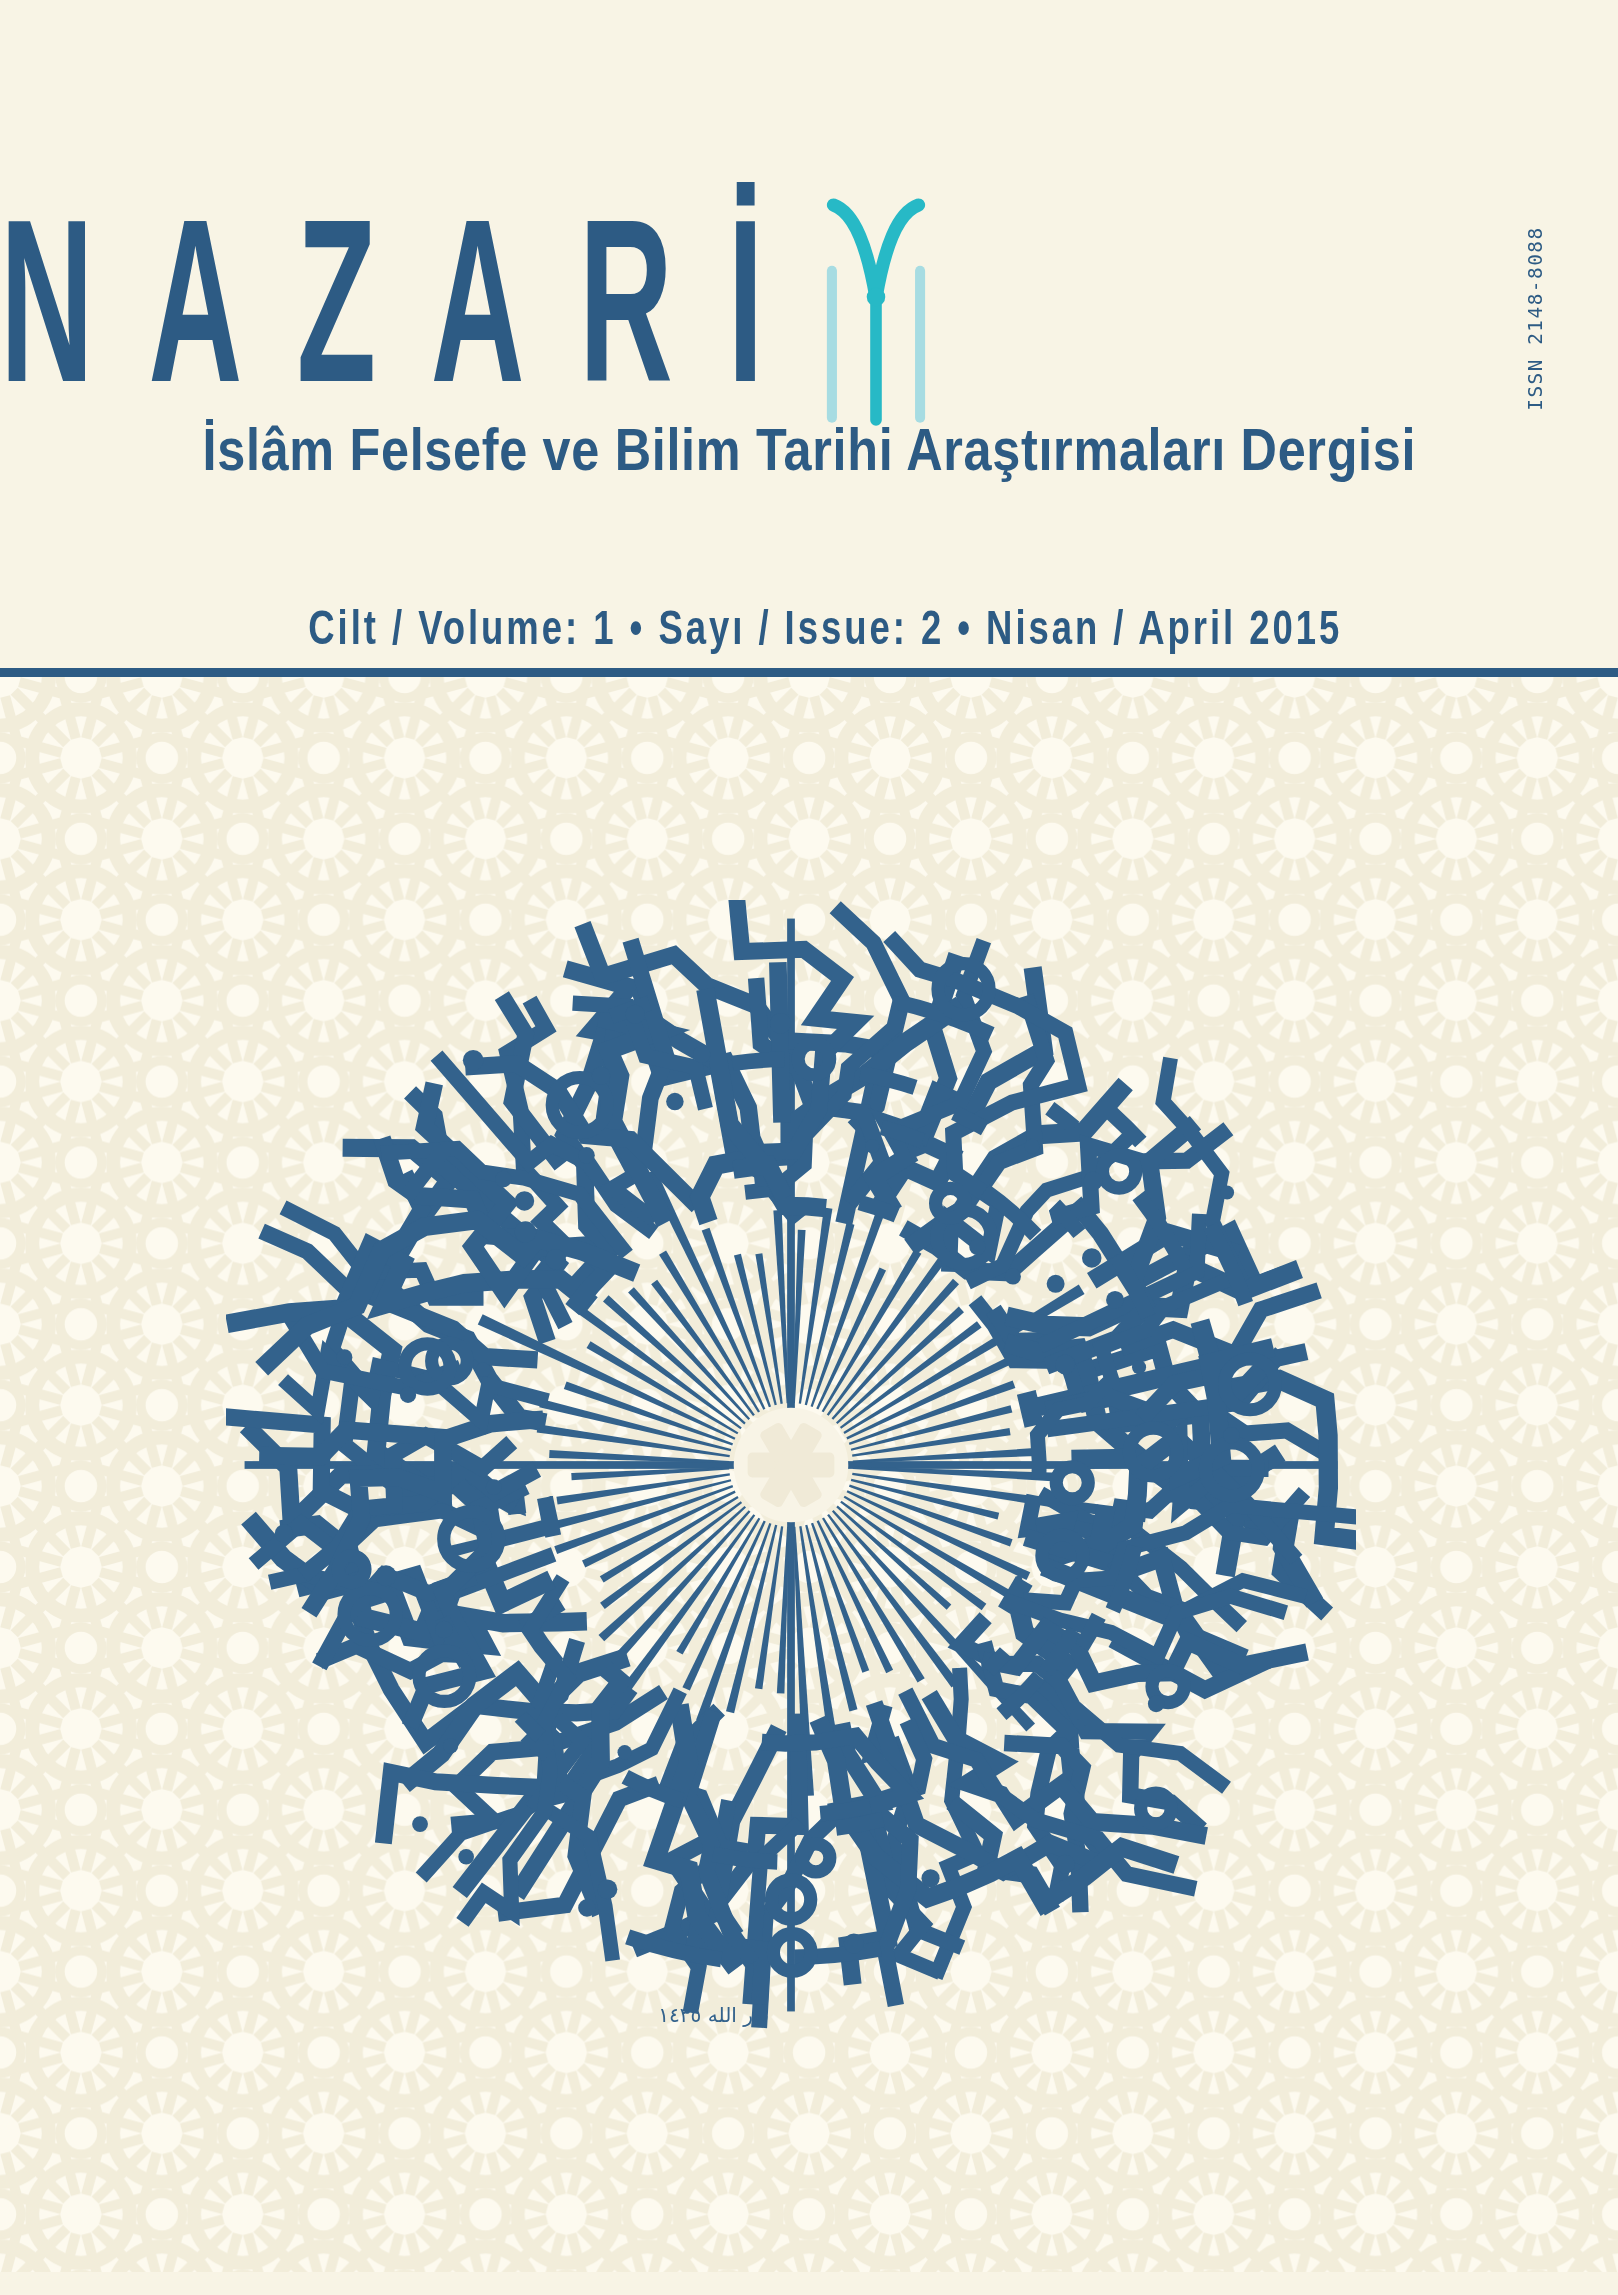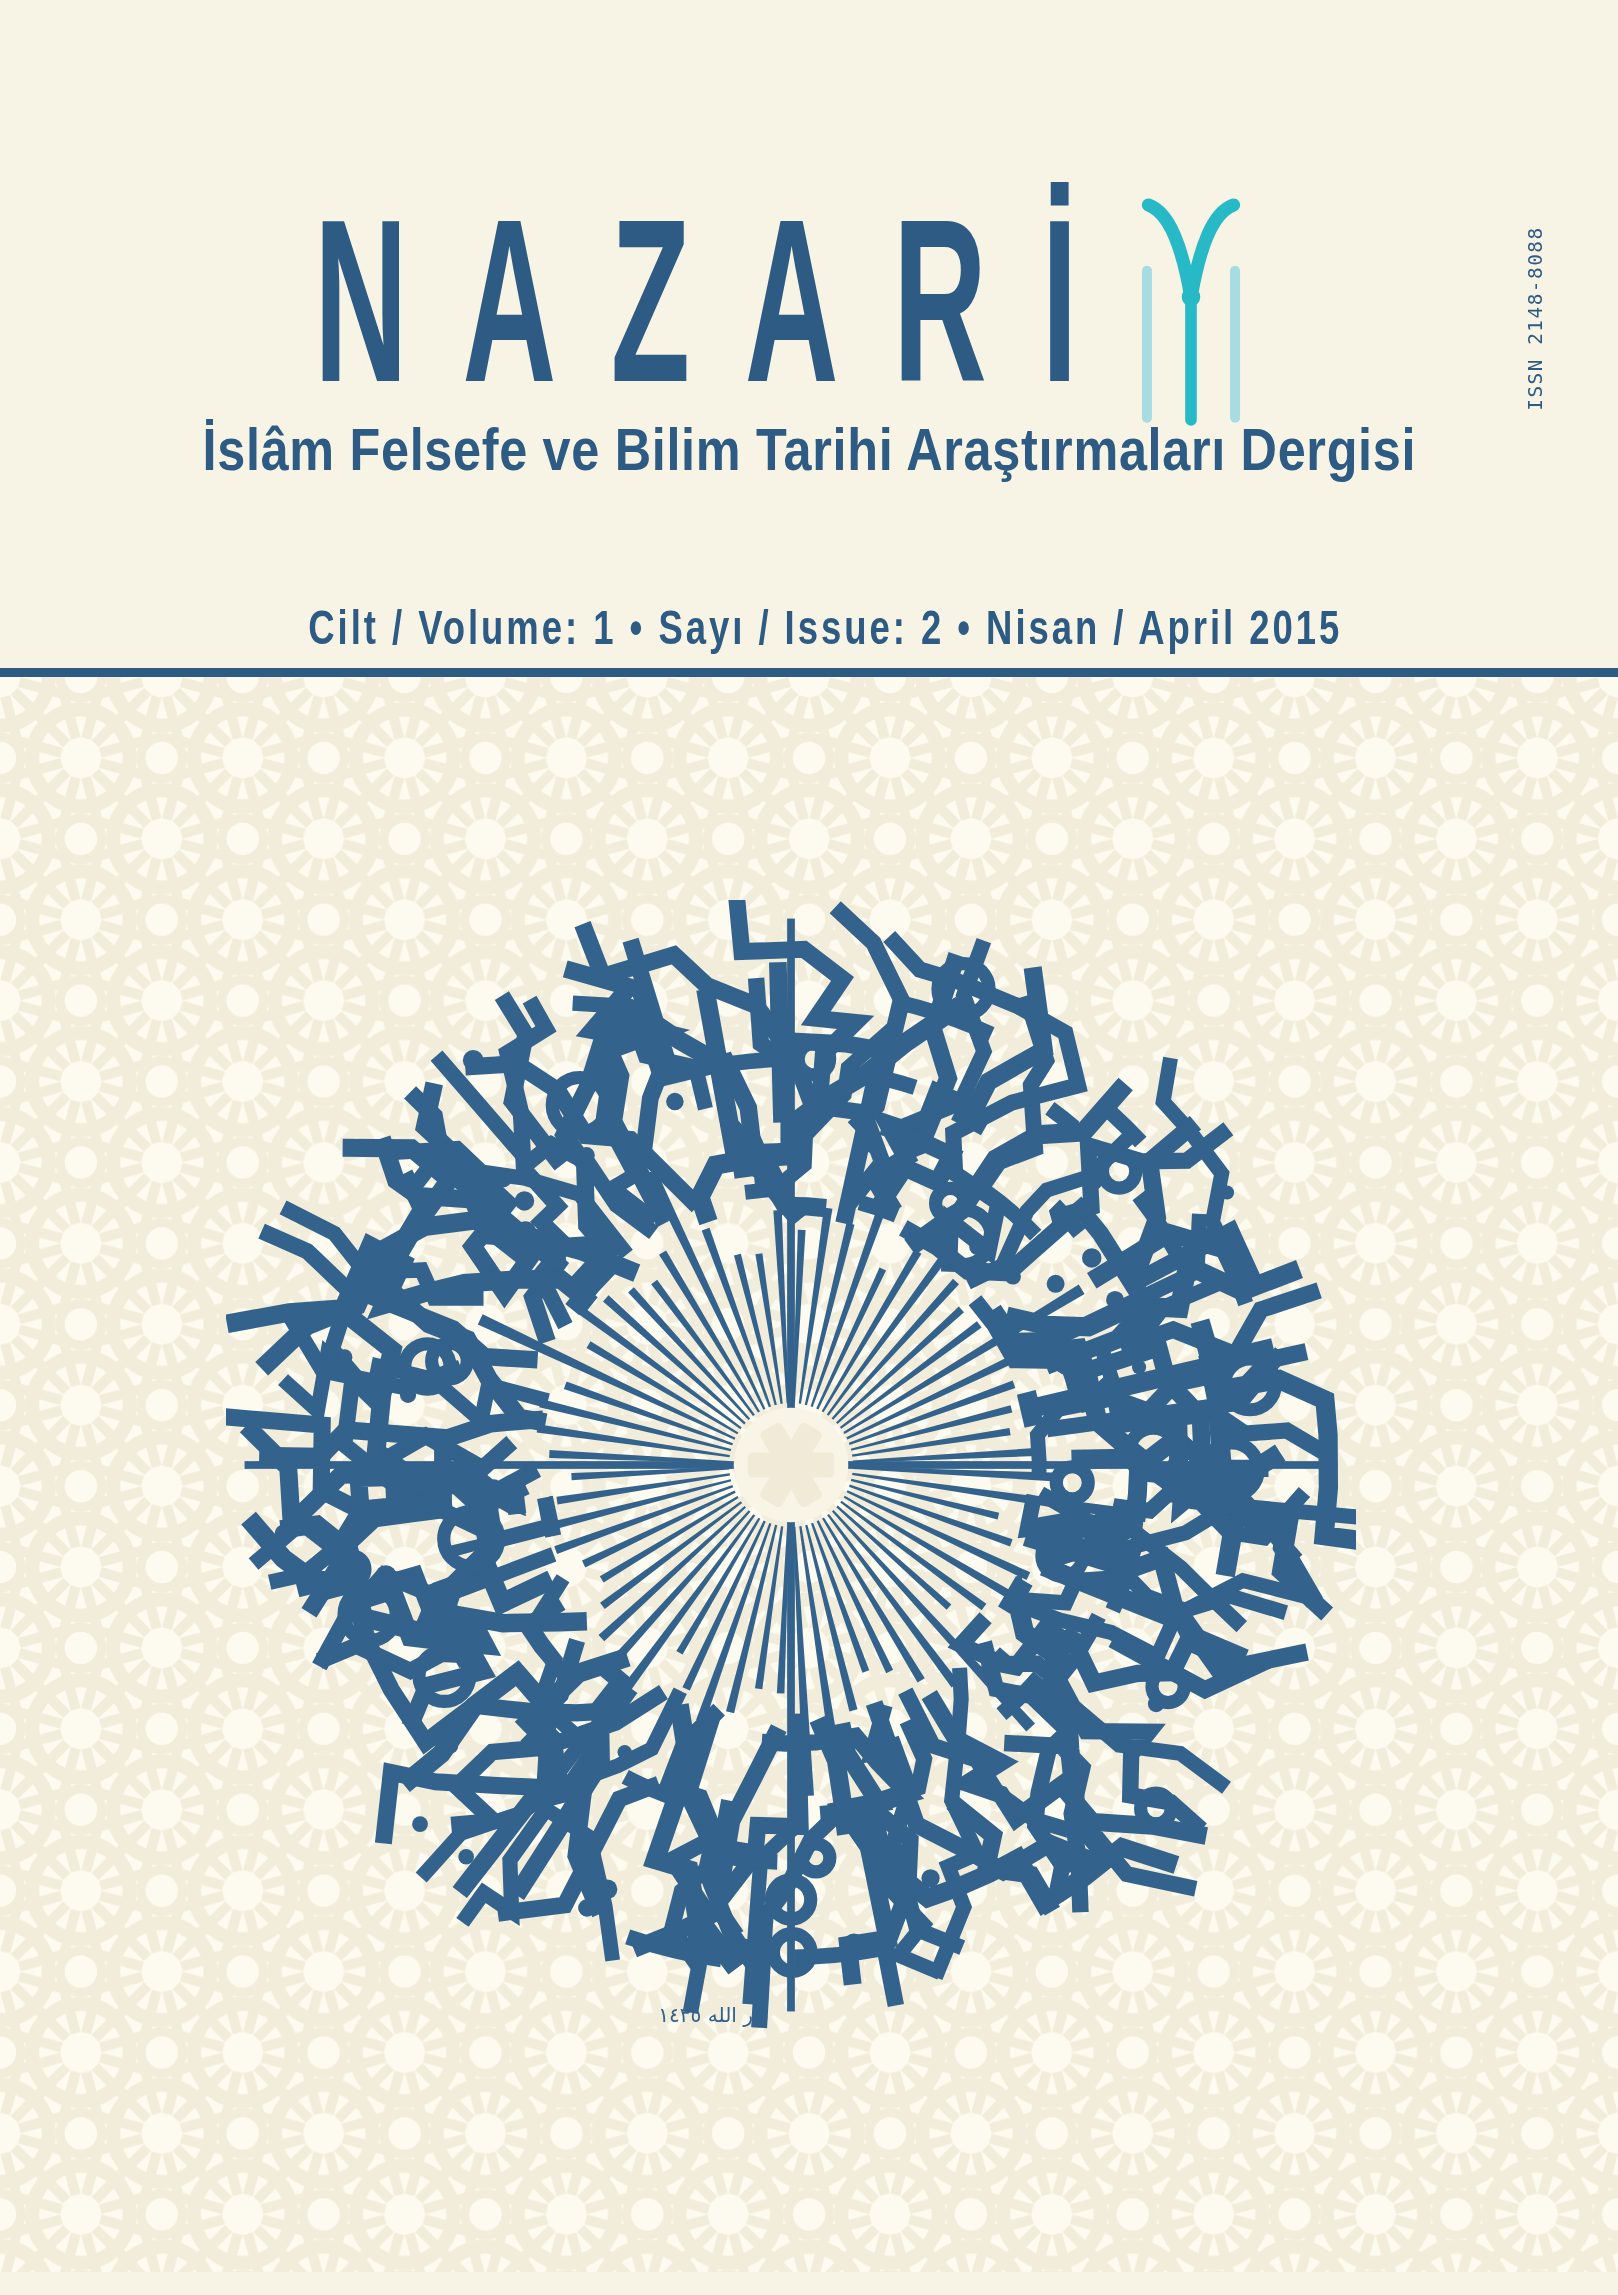--- a/index.html
+++ b/index.html
@@ -17,21 +17,21 @@
   }
   .issn-inner{
     transform:rotate(-90deg);
     white-space:nowrap;
     font-family:"DejaVu Sans Mono",monospace;
     font-size:19.4px;letter-spacing:1.5px;
     color:var(--blue,#2d5b84);
   }
   .logo-row{
     position:absolute;top:177px;left:0;width:100%;
-    display:flex;justify-content:center;align-items:flex-end;
+    display:flex;justify-content:flex-start;align-items:flex-end;
   }
   .logo-part{
     display:inline-block;
     font-weight:bold;font-size:232px;line-height:1;
     letter-spacing:.42em;white-space:nowrap;
     color:var(--blue,#2d5b84);
   }
   .logo-p1{width:812px;}
   .logo-p2{width:276px;}
   .lp-inner{display:inline-block;transform:scaleX(.56);transform-origin:0 100%;}

